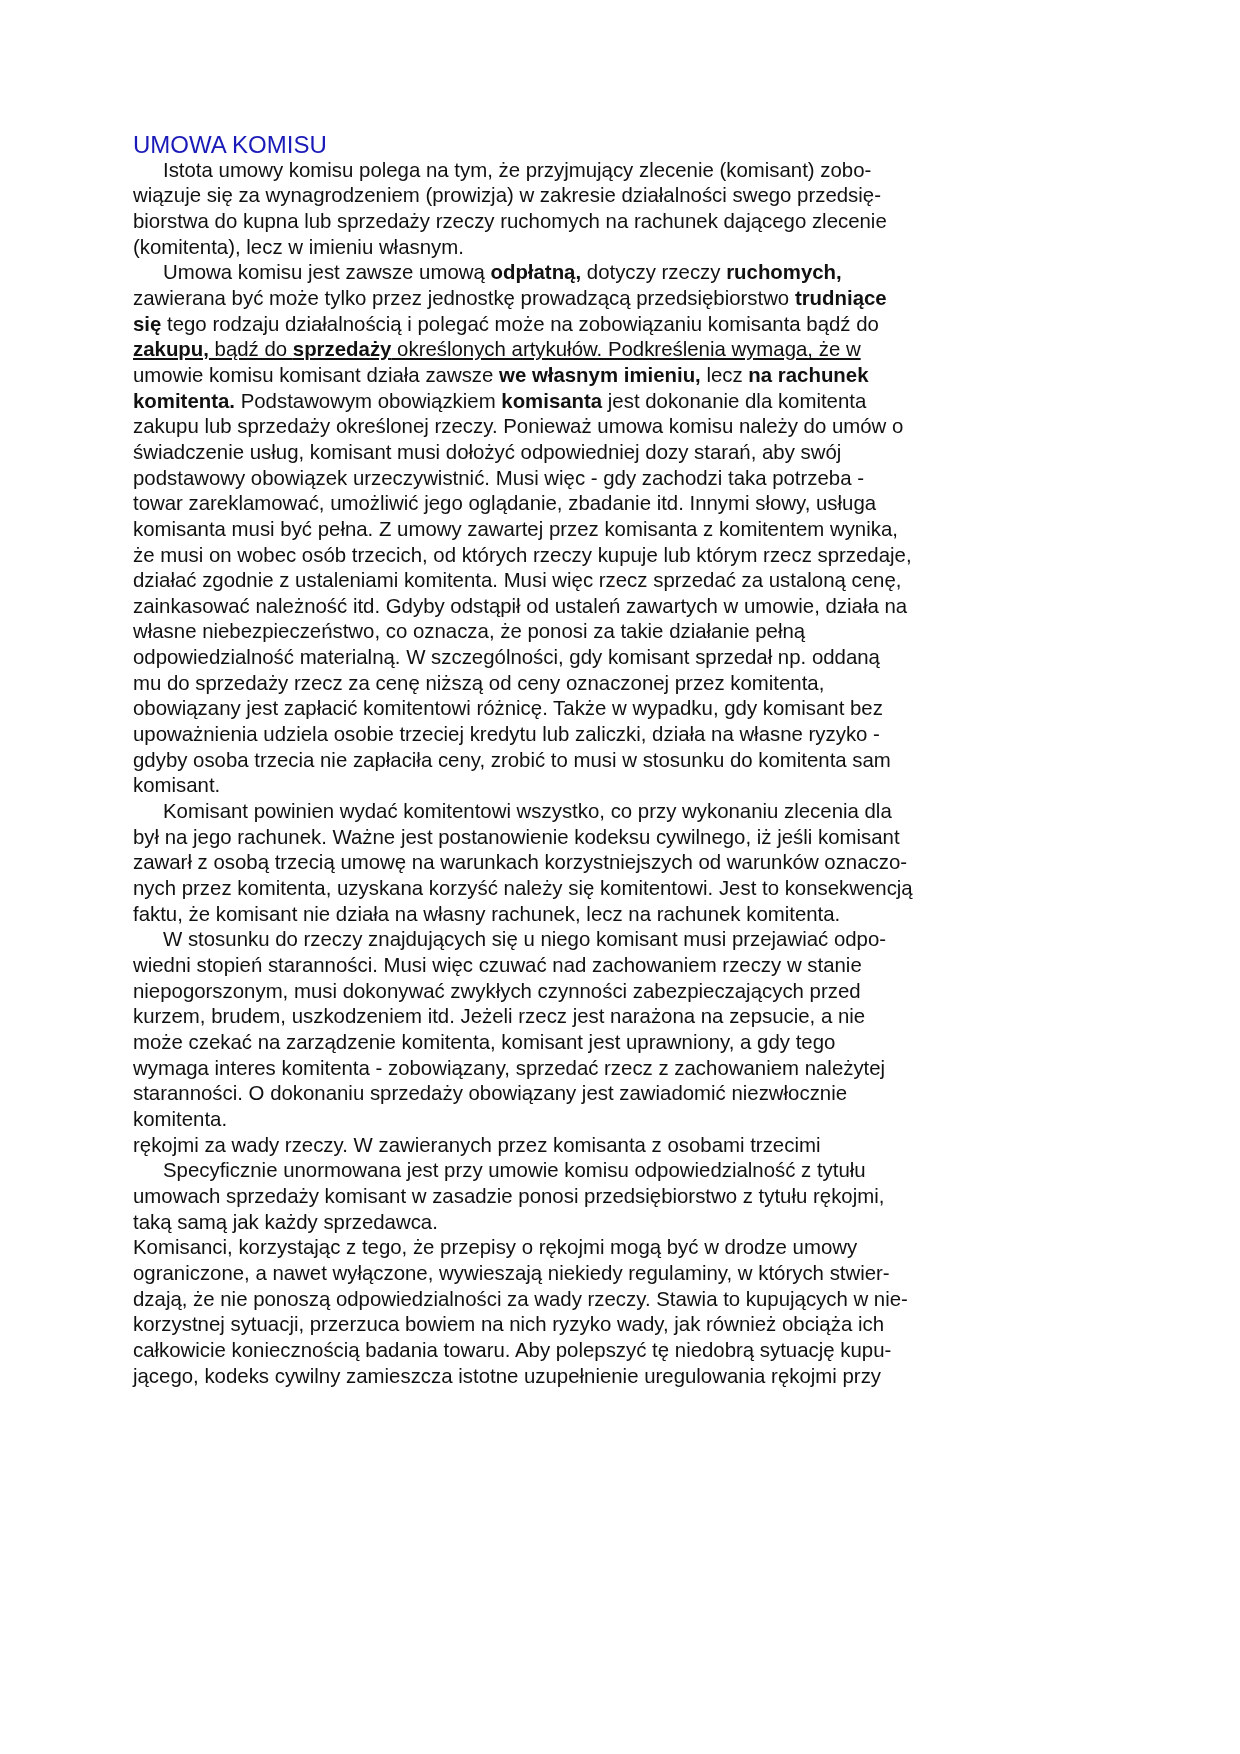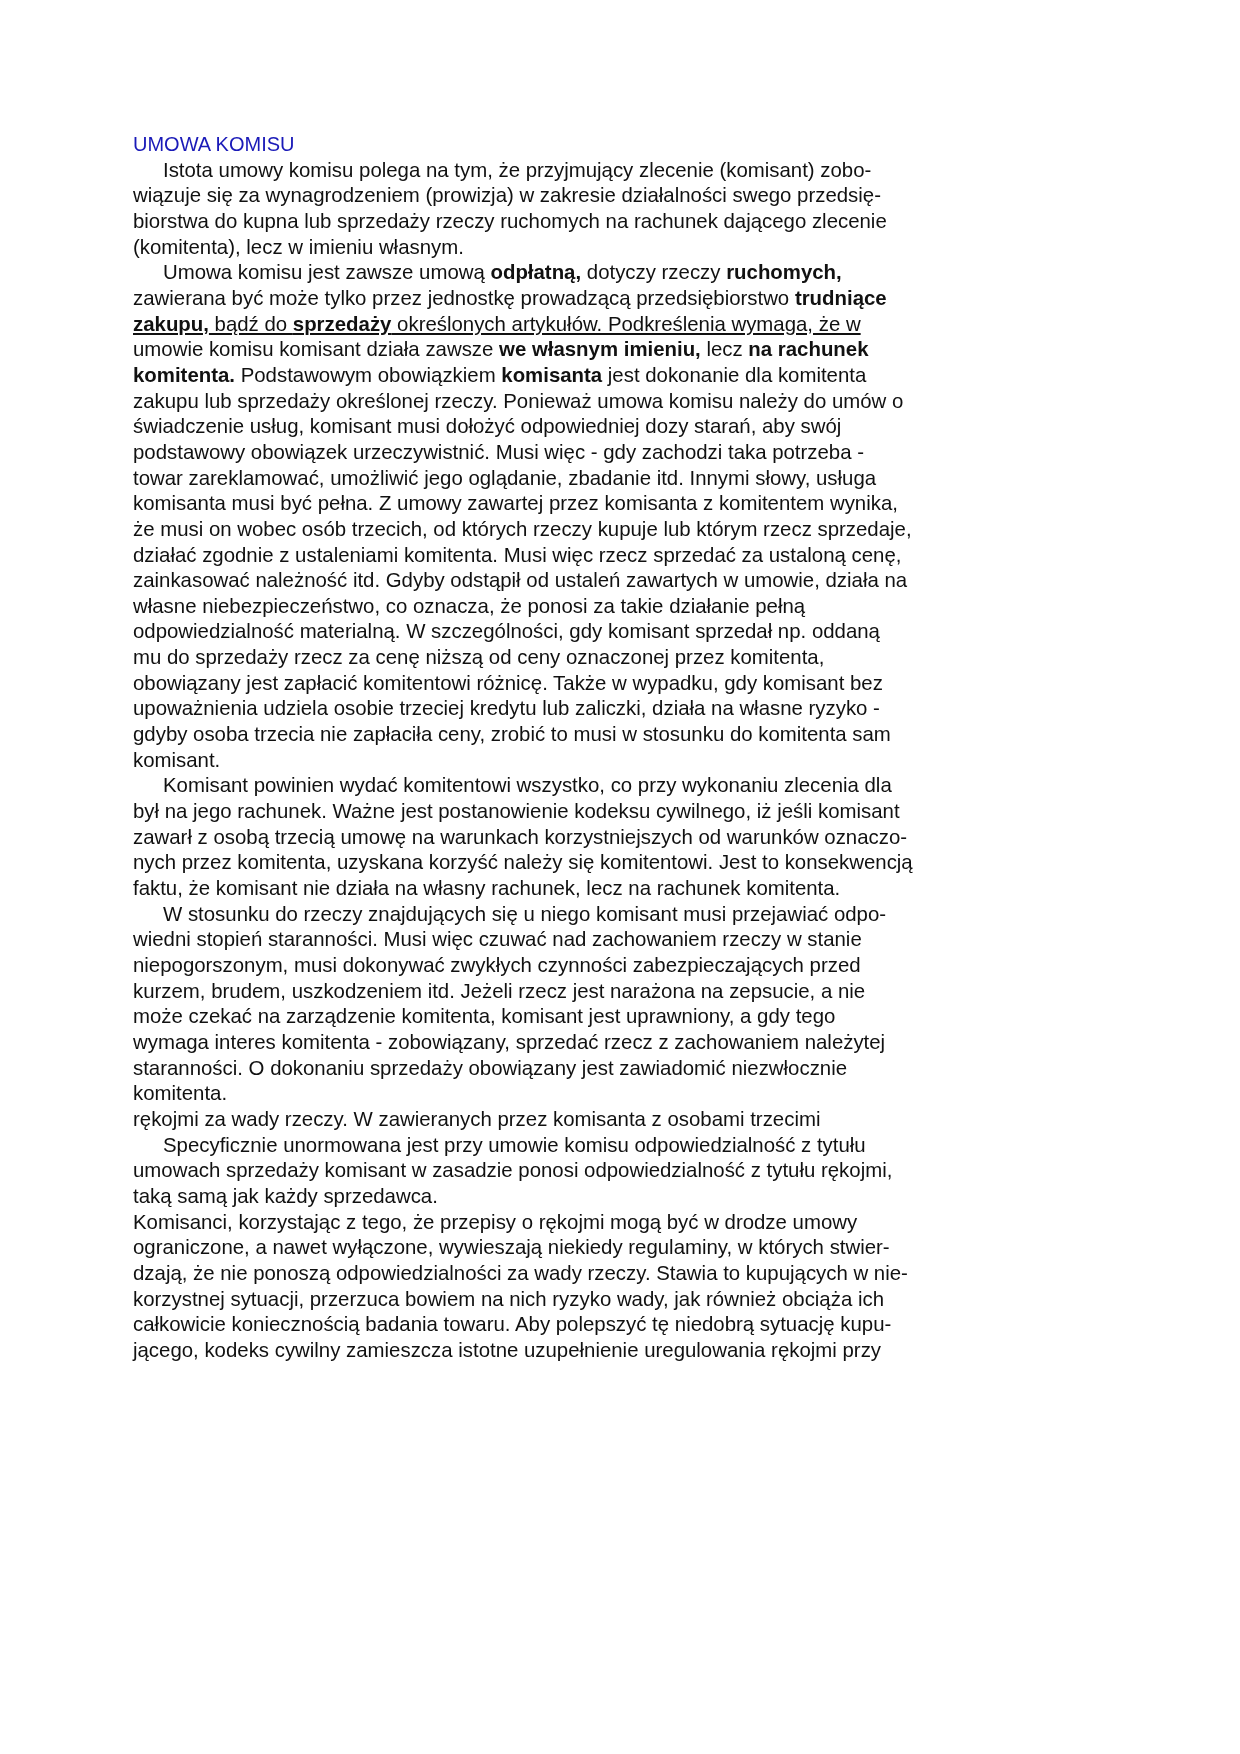--- a/index.html
+++ b/index.html
@@ -10,21 +10,21 @@
     top: 132px;
     width: 841px;
     font-family: "Liberation Sans", sans-serif;
     font-size: 20.4px;
     line-height: 25.65px;
     color: #111111;
   }
   .title {
     color: #1a1ab8;
     font-weight: normal;
-    font-size: 20px;
+    font-size: 24px;
     line-height: 25.65px;
     margin: 0;
   }
   .line { display: block; text-align: justify; text-align-last: justify; white-space: nowrap; }
   .line.last { text-align-last: left; }
   .line.indent { padding-left: 30px; }
 </style>
 </head>
 <body>
 
@@ -33,20 +33,21 @@
   <div id="body">
       <div class="para-block">
         <span class="line indent" style="white-space: nowrap; text-align-last: left; word-spacing: 0px;"><span>Istota umowy komisu polega na tym, że przyjmujący zlecenie (komisant) zobo-</span></span>
         <span class="line" style="white-space: nowrap; text-align-last: left; word-spacing: 0px;"><span>wiązuje się za wynagrodzeniem (prowizja) w zakresie działalności swego przedsię-</span></span>
         <span class="line" style="white-space: nowrap; text-align-last: left; word-spacing: 0px;"><span>biorstwa do kupna lub sprzedaży rzeczy ruchomych na rachunek dającego zlecenie</span></span>
         <span class="line last" style="white-space: nowrap; text-align-last: left;"><span>(komitenta), lecz w imieniu własnym.</span></span>
       </div>
       <div class="para-block">
         <span class="line indent" style="white-space: nowrap; text-align-last: left; word-spacing: 0px;"><span>Umowa komisu jest zawsze umową </span><b>odpłatną,</b><span> dotyczy rzeczy </span><b>ruchomych,</b></span>
         <span class="line" style="white-space: nowrap; text-align-last: left; word-spacing: 0px;"><span>zawierana być może tylko przez jednostkę prowadzącą przedsiębiorstwo </span><b>trudniące</b></span>
+        <span class="line" style="white-space: nowrap; text-align-last: left; word-spacing: 0px;"><b>się</b><span> tego rodzaju działalnością i polegać może na zobowiązaniu komisanta bądź do</span></span>
         <span class="line" style="white-space: nowrap; text-align-last: left; word-spacing: 0px; text-decoration: underline;"><b>zakupu,</b><span> bądź do </span><b>sprzedaży</b><span> określonych artykułów. Podkreślenia wymaga, że w</span></span>
         <span class="line" style="white-space: nowrap; text-align-last: left; word-spacing: 0px;"><span>umowie komisu komisant działa zawsze </span><b>we własnym imieniu,</b><span> lecz </span><b>na rachunek</b></span>
         <span class="line" style="white-space: nowrap; text-align-last: left; word-spacing: 0px;"><b>komitenta.</b><span> Podstawowym obowiązkiem </span><b>komisanta</b><span> jest dokonanie dla komitenta</span></span>
         <span class="line" style="white-space: nowrap; text-align-last: left; word-spacing: 0px;"><span>zakupu lub sprzedaży określonej rzeczy. Ponieważ umowa komisu należy do umów o</span></span>
         <span class="line" style="white-space: nowrap; text-align-last: left; word-spacing: 0px;"><span>świadczenie usług, komisant musi dołożyć odpowiedniej dozy starań, aby swój</span></span>
         <span class="line" style="white-space: nowrap; text-align-last: left; word-spacing: 0px;"><span>podstawowy obowiązek urzeczywistnić. Musi więc - gdy zachodzi taka potrzeba -</span></span>
         <span class="line" style="white-space: nowrap; text-align-last: left; word-spacing: 0px;"><span>towar zareklamować, umożliwić jego oglądanie, zbadanie itd. Innymi słowy, usługa</span></span>
         <span class="line" style="white-space: nowrap; text-align-last: left; word-spacing: 0px;"><span>komisanta musi być pełna. Z umowy zawartej przez komisanta z komitentem wynika,</span></span>
         <span class="line" style="white-space: nowrap; text-align-last: left; word-spacing: 0px;"><span>że musi on wobec osób trzecich, od których rzeczy kupuje lub którym rzecz sprzedaje,</span></span>
         <span class="line" style="white-space: nowrap; text-align-last: left; word-spacing: 0px;"><span>działać zgodnie z ustaleniami komitenta. Musi więc rzecz sprzedać za ustaloną cenę,</span></span>
@@ -72,21 +73,21 @@
         <span class="line" style="white-space: nowrap; text-align-last: left; word-spacing: 0px;"><span>niepogorszonym, musi dokonywać zwykłych czynności zabezpieczających przed</span></span>
         <span class="line" style="white-space: nowrap; text-align-last: left; word-spacing: 0px;"><span>kurzem, brudem, uszkodzeniem itd. Jeżeli rzecz jest narażona na zepsucie, a nie</span></span>
         <span class="line" style="white-space: nowrap; text-align-last: left; word-spacing: 0px;"><span>może czekać na zarządzenie komitenta, komisant jest uprawniony, a gdy tego</span></span>
         <span class="line" style="white-space: nowrap; text-align-last: left; word-spacing: 0px;"><span>wymaga interes komitenta - zobowiązany, sprzedać rzecz z zachowaniem należytej</span></span>
         <span class="line" style="white-space: nowrap; text-align-last: left; word-spacing: 0px;"><span>staranności. O dokonaniu sprzedaży obowiązany jest zawiadomić niezwłocznie</span></span>
         <span class="line last" style="white-space: nowrap; text-align-last: left;"><span>komitenta.</span></span>
       </div>
       <div class="para-block">
         <span class="line" style="white-space: nowrap; text-align-last: left; word-spacing: 0px;"><span>rękojmi za wady rzeczy. W zawieranych przez komisanta z osobami trzecimi</span></span>
         <span class="line indent" style="white-space: nowrap; text-align-last: left; word-spacing: 0px;"><span>Specyficznie unormowana jest przy umowie komisu odpowiedzialność z tytułu</span></span>
-        <span class="line" style="white-space: nowrap; text-align-last: left; word-spacing: 0px;"><span>umowach sprzedaży komisant w zasadzie ponosi odpowiedzialność z tytułu rękojmi,</span></span>
+        <span class="line" style="white-space: nowrap; text-align-last: left; word-spacing: 0px;"><span>umowach sprzedaży komisant w zasadzie ponosi przedsiębiorstwo z tytułu rękojmi,</span></span>
         <span class="line last" style="white-space: nowrap; text-align-last: left;"><span>taką samą jak każdy sprzedawca.</span></span>
       </div>
       <div class="para-block">
         <span class="line" style="white-space: nowrap; text-align-last: left; word-spacing: 0px;"><span>Komisanci, korzystając z tego, że przepisy o rękojmi mogą być w drodze umowy</span></span>
         <span class="line" style="white-space: nowrap; text-align-last: left; word-spacing: 0px;"><span>ograniczone, a nawet wyłączone, wywieszają niekiedy regulaminy, w których stwier-</span></span>
         <span class="line" style="white-space: nowrap; text-align-last: left; word-spacing: 0px;"><span>dzają, że nie ponoszą odpowiedzialności za wady rzeczy. Stawia to kupujących w nie-</span></span>
         <span class="line" style="white-space: nowrap; text-align-last: left; word-spacing: 0px;"><span>korzystnej sytuacji, przerzuca bowiem na nich ryzyko wady, jak również obciąża ich</span></span>
         <span class="line" style="white-space: nowrap; text-align-last: left; word-spacing: 0px;"><span>całkowicie koniecznością badania towaru. Aby polepszyć tę niedobrą sytuację kupu-</span></span>
         <span class="line" style="white-space: nowrap; text-align-last: left; word-spacing: 0px;"><span>jącego, kodeks cywilny zamieszcza istotne uzupełnienie uregulowania rękojmi przy</span></span>
       </div>

